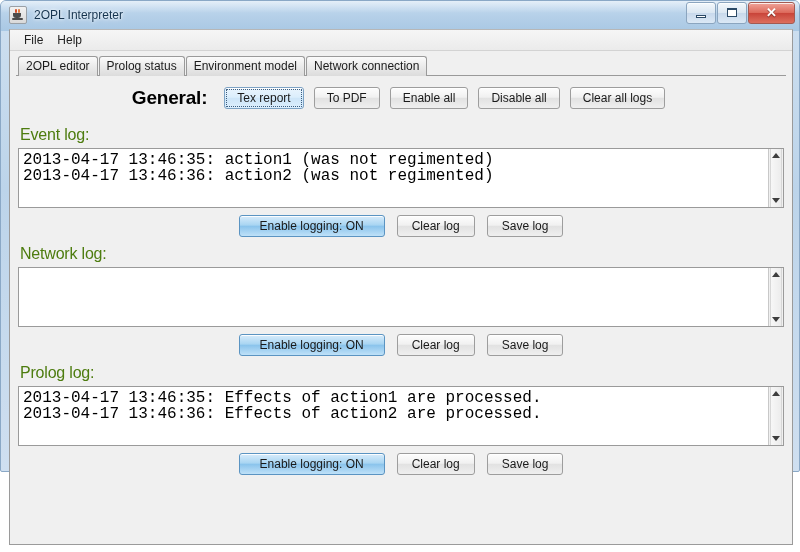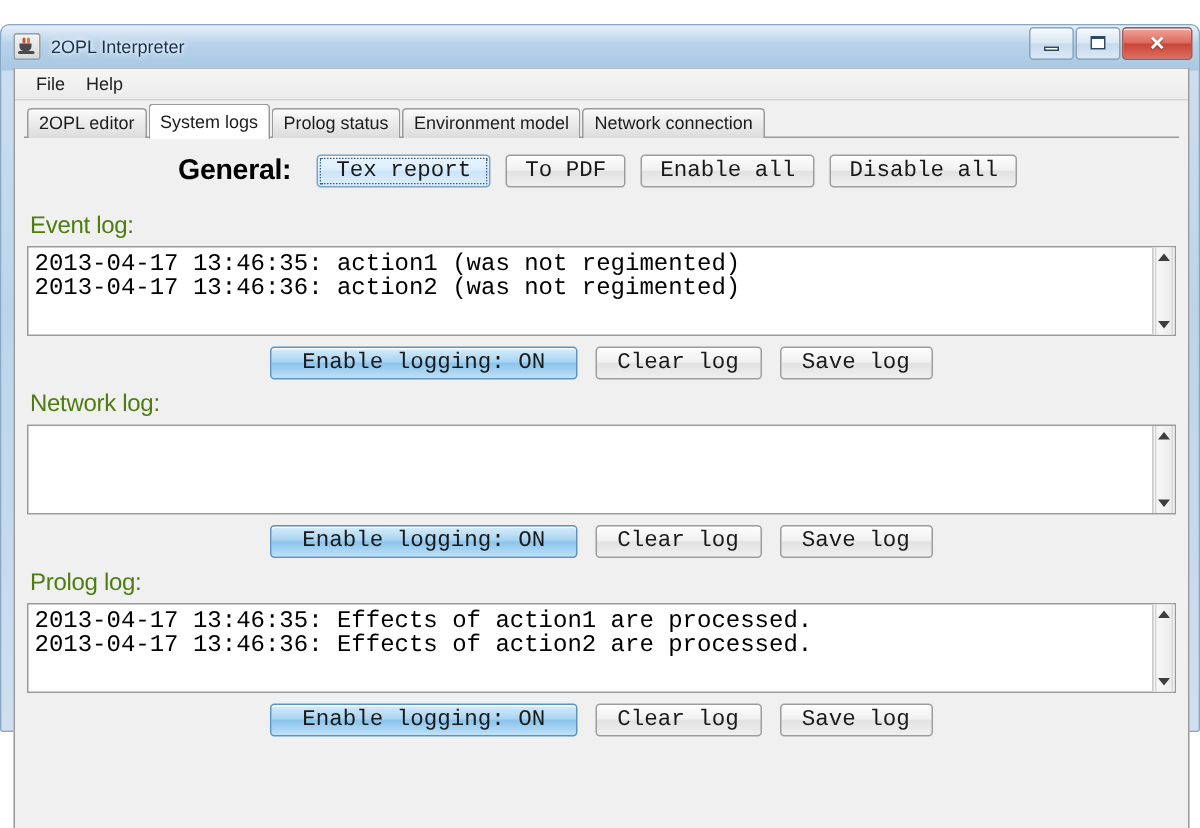--- a/index.html
+++ b/index.html
@@ -10,21 +10,21 @@
   body {
     width: 800px;
     height: 552px;
     font-family: "Liberation Sans", sans-serif;
     overflow: hidden;
   }
 
   
   #window-frame {
     position: absolute;
-    left: 0; top: 16px;
+    left: 0; top: 0;
     width: 800px; height: 472px;
     box-sizing: border-box;
     background: linear-gradient(180deg,#cfe0f0 0%, #bcd4ea 40%, #cfdff0 100%);
     border: 1px solid #8aa8c6;
     border-radius: 6px 6px 2px 2px;
   }
   #frame-glass {
     position: absolute;
     left: 0; top: 0; right: 0; height: 30px;
     background: linear-gradient(180deg,#c4dbf0 0%, #b4cfe8 55%, #a9c8e4 100%);
@@ -198,22 +198,22 @@
     margin-top: 2px;
   }
   #general-label {
     font-size: 19px;
     font-weight: bold;
     color: #000;
     margin-right: 12px;
     letter-spacing: -0.2px;
   }
   .btn {
-    font-family: Liberation Mono, monospace;
-    font-size: 15px;
+    font-family: Liberation Sans, sans-serif;
+    font-size: 12px;
     color: #1a1a1a;
     border: 1px solid #9d9d9d;
     border-radius: 3px;
     background: linear-gradient(180deg,#fdfdfd 0%, #f1f1f1 46%, #e2e2e2 52%, #efefef 100%);
     padding: 3px 12px;
     margin: 0 5px;
     box-shadow: inset 0 1px 0 rgba(255,255,255,.9);
     white-space: nowrap;
     cursor: default;
     line-height: 14px;
@@ -332,34 +332,34 @@
 
   <div id="client">
 
     <div id="menu-bar">
       <div class="menu-item">File</div>
       <div class="menu-item">Help</div>
     </div>
 
     <div id="tab-bar">
       <div class="tab">2OPL editor</div>
-      <div class="tab active">System logs</div>
       <div class="tab">Prolog status</div>
       <div class="tab">Environment model</div>
       <div class="tab">Network connection</div>
     </div>
 
     <div id="content">
 
       <div id="general-row">
         <div id="general-label">General:</div>
         <div class="btn focused">Tex report</div>
         <div class="btn">To PDF</div>
         <div class="btn">Enable all</div>
         <div class="btn">Disable all</div>
+        <div class="btn">Clear all logs</div>
       </div>
 
       <div class="section-title">Event log:</div>
       <div class="log-box">
         <div class="log-text">2013-04-17 13:46:35: action1 (was not regimented)
 2013-04-17 13:46:36: action2 (was not regimented)</div>
         <div class="scrollbar">
           <div class="sb-track"></div>
           <div class="sb-arrow up">
               <i></i>

